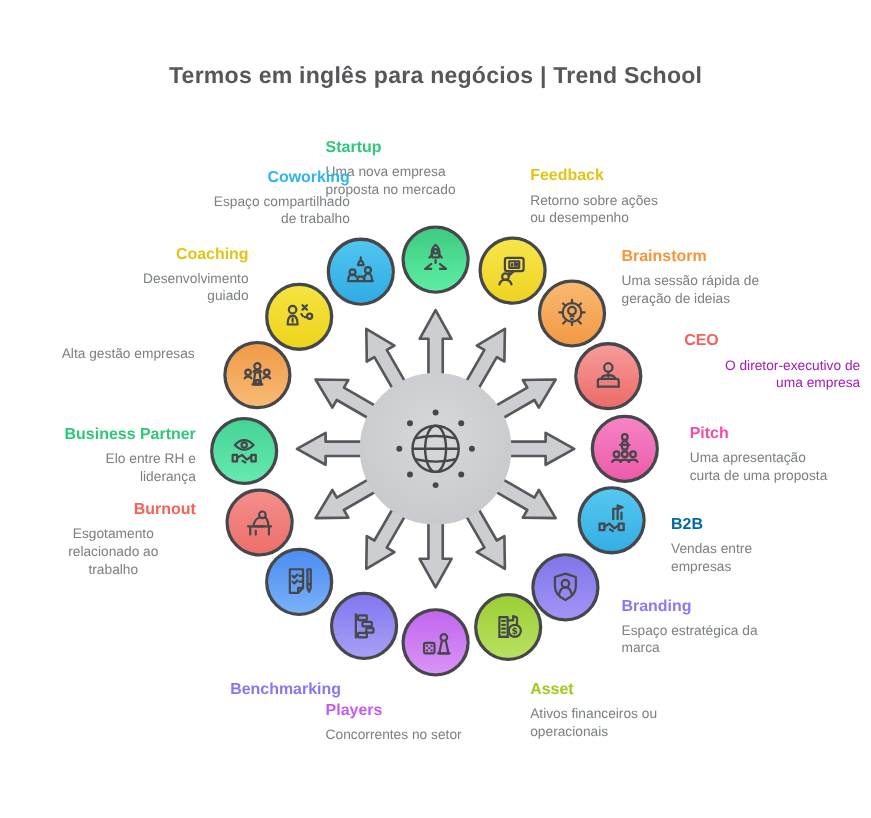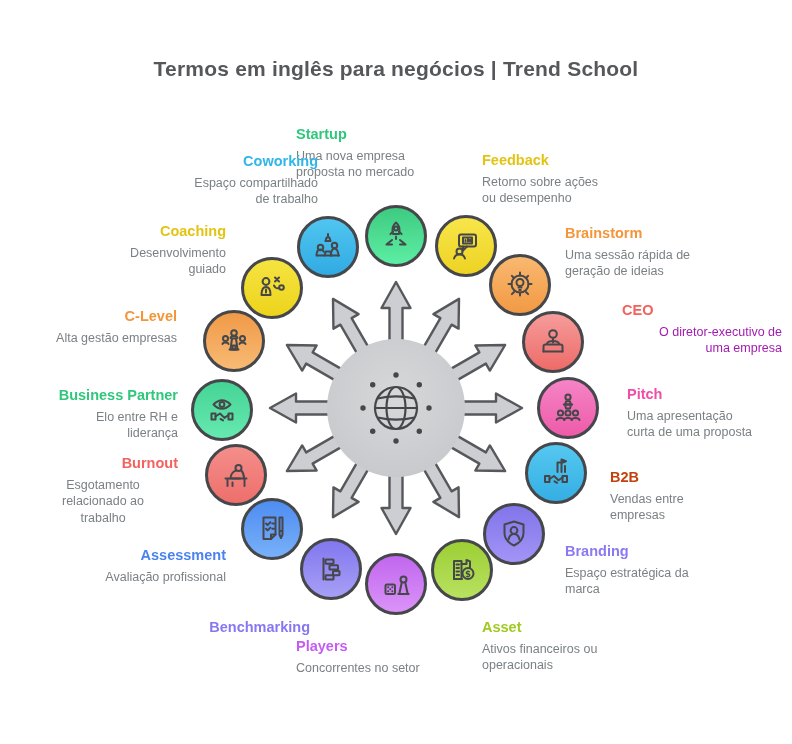--- a/index.html
+++ b/index.html
@@ -245,58 +245,53 @@
     <div class="term-label" style="color: rgb(242, 98, 95);">CEO</div>
     <div class="term-desc" style="color: #a21caf; text-align: right;">O diretor-executivo de
 uma empresa</div>
   </div>
   <div class="term-text al" style="left:627px;top:386px;width:158px">
     <div class="term-label" style="color: rgb(240, 78, 166);">Pitch</div>
     <div class="term-desc" style="color: rgb(123, 128, 132);">Uma apresentação
 curta de uma proposta</div>
   </div>
   <div class="term-text al" style="left:610px;top:469px;width:130px">
-    <div class="term-label" style="color: #c2410c;">B2B</div>
+    <div class="term-label" style="color: #0369a1;">B2B</div>
     <div class="term-desc" style="color: rgb(123, 128, 132);">Vendas entre
 empresas</div>
   </div>
   <div class="term-text al" style="left:565px;top:543px;width:165px">
     <div class="term-label" style="color: rgb(138, 121, 243);">Branding</div>
     <div class="term-desc" style="color: rgb(123, 128, 132);">Espaço estratégica da
 marca</div>
   </div>
   <div class="term-text al" style="left:482px;top:619px;width:175px">
     <div class="term-label" style="color: rgb(160, 202, 30);">Asset</div>
     <div class="term-desc" style="color: rgb(123, 128, 132);">Ativos financeiros ou
 operacionais</div>
   </div>
   <div class="term-text ac" style="left:296px;top:638px;width:200px">
     <div class="term-label" style="color: rgb(197, 92, 242);">Players</div>
     <div class="term-desc" style="color: rgb(123, 128, 132);">Concorrentes no setor</div>
   </div>
   <div class="term-text ar" style="left:130px;top:619px;width:180px">
     <div class="term-label" style="color: rgb(134, 119, 242);">Benchmarking</div>
-  </div>
-  <div class="term-text ar" style="left:46px;top:547px;width:180px">
-    <div class="term-label" style="color: rgb(74, 130, 240);">Assessment</div>
-    <div class="term-desc" style="color: rgb(123, 128, 132);">Avaliação profissional</div>
   </div>
   <div class="term-text ar" style="left:28px;top:455px;width:150px">
     <div class="term-label" style="color: rgb(242, 98, 95);">Burnout</div>
     <div class="term-desc" style="color: rgb(123, 128, 132); text-align: center;">Esgotamento
 relacionado ao
 trabalho</div>
   </div>
   <div class="term-text ar" style="left:18px;top:387px;width:160px">
     <div class="term-label" style="color: rgb(47, 199, 124);">Business Partner</div>
     <div class="term-desc" style="color: rgb(123, 128, 132);">Elo entre RH e
 liderança</div>
   </div>
   <div class="term-text ar" style="left:17px;top:308px;width:160px">
-    <div class="term-label" style="color: rgb(245, 149, 58);">C-Level</div>
     <div class="term-desc" style="color: rgb(123, 128, 132);">Alta gestão empresas</div>
   </div>
   <div class="term-text ar" style="left:66px;top:223px;width:160px">
     <div class="term-label" style="color: rgb(227, 196, 20);">Coaching</div>
     <div class="term-desc" style="color: rgb(123, 128, 132);">Desenvolvimento
 guiado</div>
   </div>
   <div class="term-text ar" style="left:148px;top:153px;width:170px">
     <div class="term-label" style="color: rgb(48, 182, 232);">Coworking</div>
     <div class="term-desc" style="color: rgb(123, 128, 132);">Espaço compartilhado

